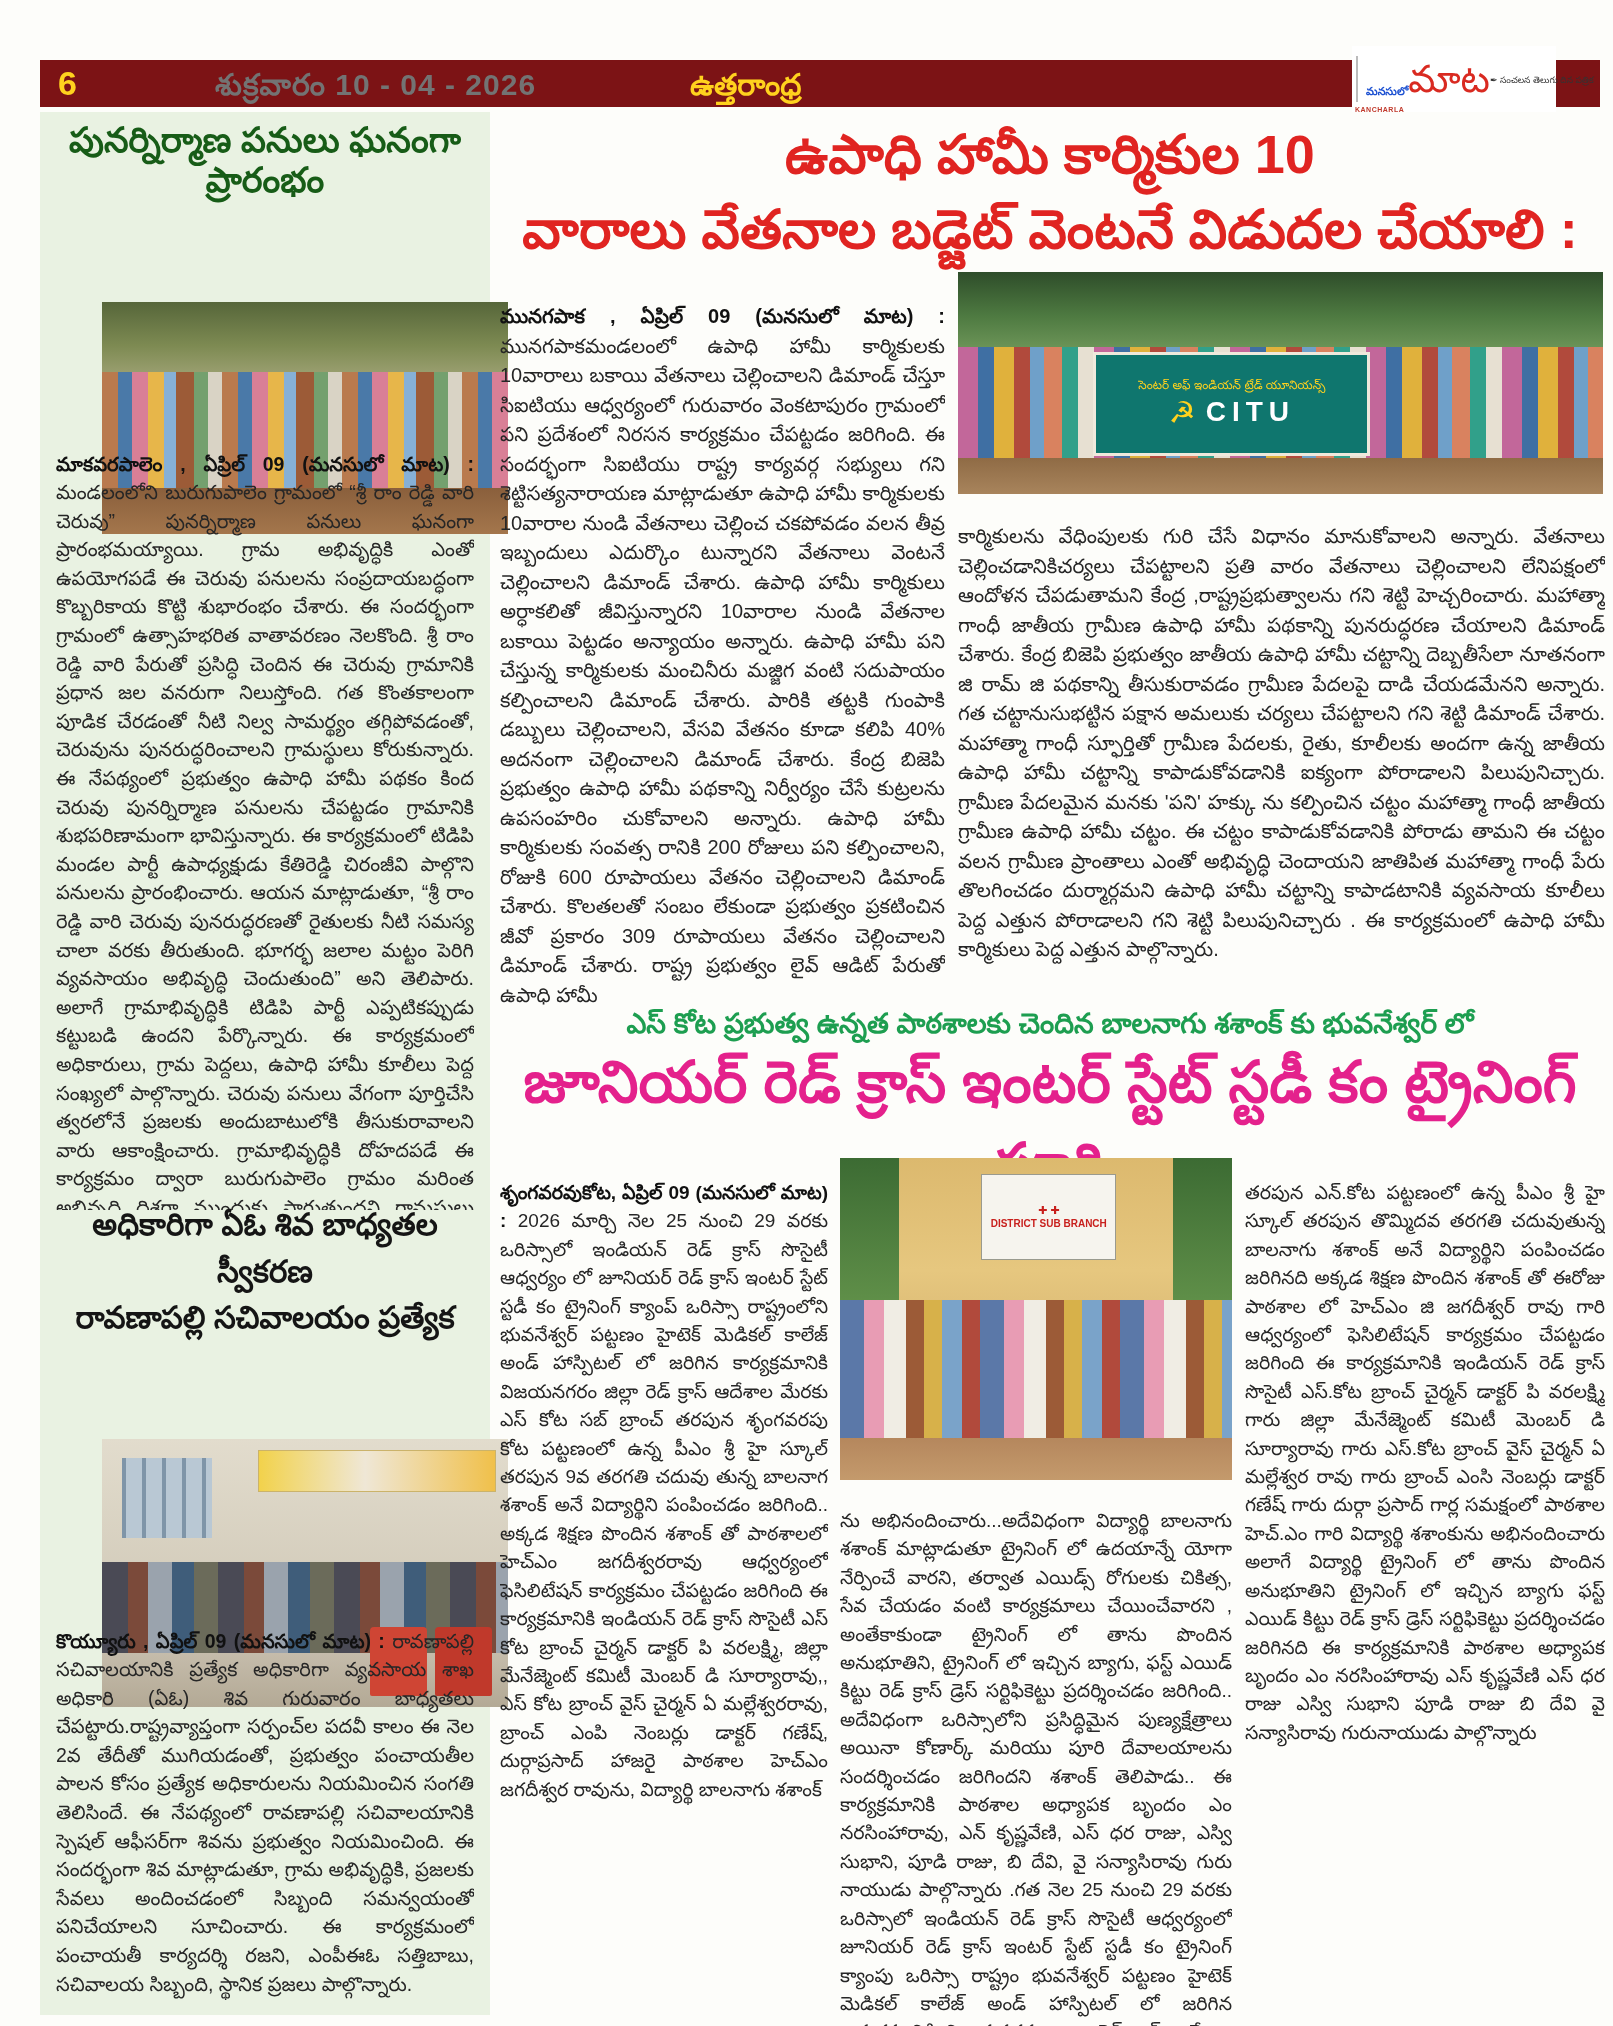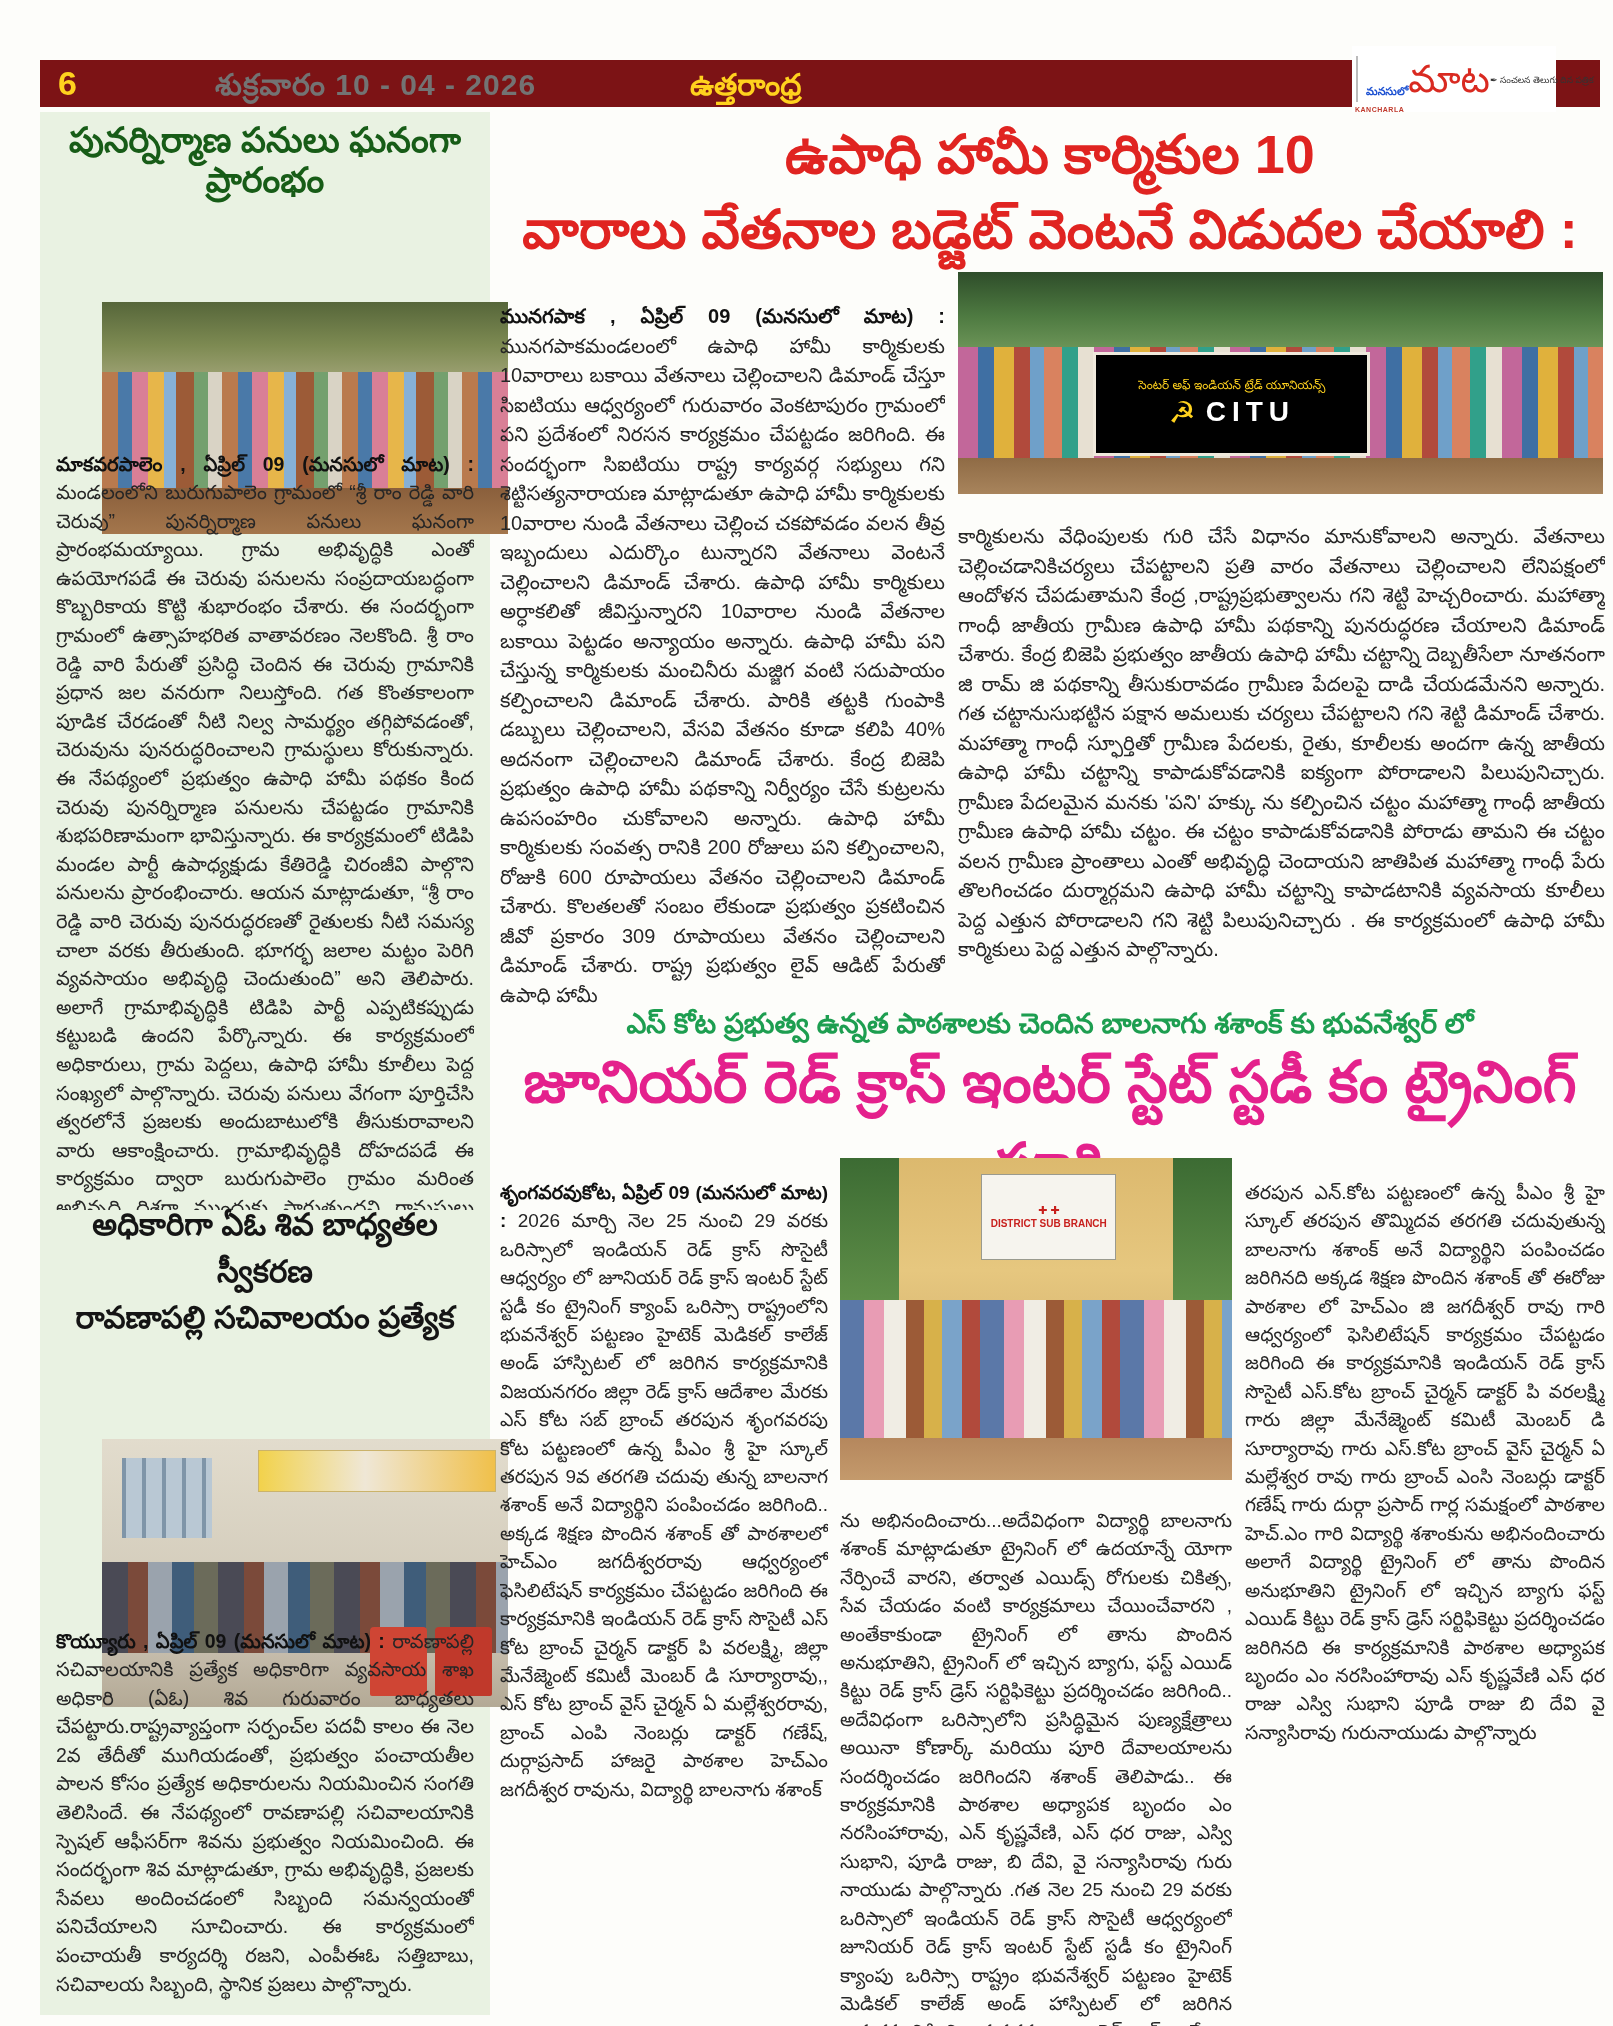--- a/index.html
+++ b/index.html
@@ -55,21 +55,21 @@
       #b97a4e 0 16px,#4a79a8 16px 30px,#d97f96 30px 46px,#e7b64a 46px 62px,
       #86b0d6 62px 74px,#9c5b37 74px 92px,#74a06e 92px 106px,#d9d3c5 106px 120px);}
   .photo1 .ground{bottom:0;height:20%;background:linear-gradient(180deg,#8a5f3c,#a4764c);}
   
   .citu{left:958px;top:272px;width:645px;height:222px;}
   .citu .trees{top:0;height:36%;background:linear-gradient(180deg,#2e4d2a 0%,#4e7a41 55%,#6f975a 100%);}
   .citu .crowd{top:34%;height:50%;background:repeating-linear-gradient(90deg,
       #c2679a 0 20px,#3f6fa3 20px 36px,#e0b13c 36px 56px,#b14a3c 56px 72px,
       #6fa0c9 72px 86px,#d9825f 86px 104px,#31a08a 104px 120px,#e7e0d2 120px 136px);}
   .citu .ground{bottom:0;height:16%;background:linear-gradient(180deg,#8f6b45,#a8845c);}
-  .citu-banner{position:absolute;left:21%;top:36%;width:42%;height:44%;background:#000000;
+  .citu-banner{position:absolute;left:21%;top:36%;width:42%;height:44%;background:#0f766e;
       border:3px solid #efe9dc;display:flex;flex-direction:column;align-items:center;justify-content:center;}
   .citu-banner .bt{font-size:12px;color:#ffd21e;white-space:nowrap;}
   .citu-row{display:flex;align-items:center;gap:10px;}
   .citu-sym{font-size:30px;color:#ffd21e;}
   .citu-main{font-size:28px;font-weight:bold;color:#ffffff;letter-spacing:6px;}
   
   .photo2{left:62px;top:1327px;width:406px;height:268px;}
   .photo2 .wall{top:0;height:52%;background:linear-gradient(180deg,#e2dccd,#d4cdbc);}
   .photo2 .window{position:absolute;left:5%;top:7%;width:22%;height:30%;
       background:repeating-linear-gradient(90deg,#7f95a8 0 4px,#b9c8d4 4px 20px),

